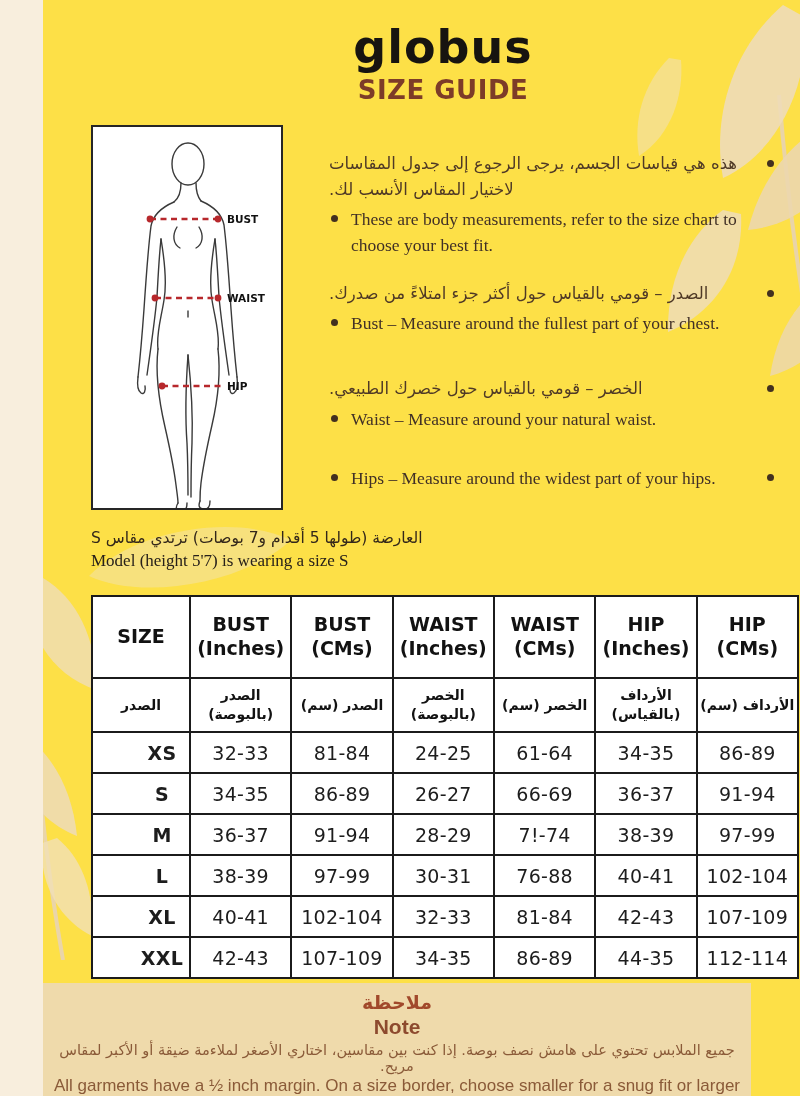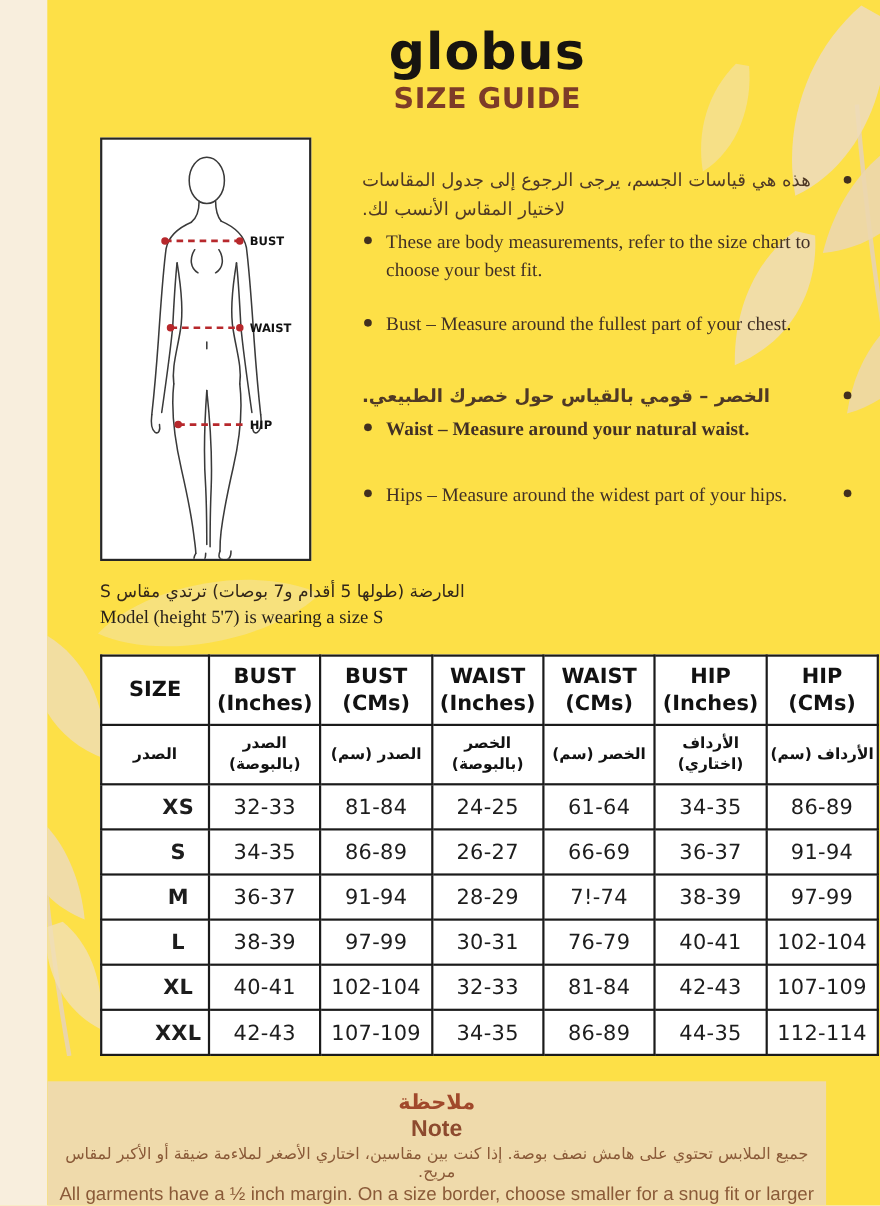--- a/index.html
+++ b/index.html
@@ -12,38 +12,38 @@
     font-size:46px;font-weight:bold;letter-spacing:1px;color:#171410;}
   .guide-title{position:absolute;top:75px;left:0;width:800px;text-align:center;
     font-size:26px;font-weight:bold;letter-spacing:.5px;color:#7d3c28;}
 
   .figure-box{position:absolute;left:48px;top:125px;width:192px;height:385px;
     background:#ffffff;border:2px solid #262626;box-sizing:border-box;}
 
   .bullets{position:absolute;left:286px;top:151px;width:446px;}
   .b-group{margin-bottom:22px;}
   .b-group.g2{margin-bottom:40px;}
-  .b-group.g3{margin-bottom:33px;font-weight:bold;}
+  .b-group.g3{margin-bottom:33px;}
   .bullet{position:relative;margin-bottom:4px;}
   .bullet .dot{position:absolute;top:9px;width:7px;height:7px;border-radius:50%;background:#42301f;}
   .bullet.ar{direction:rtl;text-align:left;padding-right:22px;font-size:16.5px;line-height:1.55;color:#4f3926;}
   .bullet.ar .dot{right:1px;}
   .bullet.en{padding-left:22px;font-family:"Liberation Serif",serif;font-size:17.5px;line-height:1.5;color:#413026;}
   .bullet.en .dot{left:2px;}
 
   .model-note{position:absolute;left:48px;top:527px;width:420px;}
   .model-ar{direction:rtl;text-align:left;font-size:15.5px;line-height:1.5;color:#33271a;}
   .model-en{font-family:"Liberation Serif",serif;font-size:17px;line-height:1.35;color:#27201a;}
 
   table.size-table{position:absolute;left:48px;top:595px;width:708px;border-collapse:collapse;
     background:#ffffff;table-layout:fixed;}
   .size-table th,.size-table td{border:2px solid #1b1b1b;text-align:center;vertical-align:middle;
     padding:0 2px;overflow:hidden;}
   .size-table col.c-size{width:98px;}
-  .size-table tr.en-head{height:63px;padding-left:24px;}
+  .size-table tr.en-head{height:82px;padding-left:24px;}
   .size-table tr.ar-head{height:54px;}
   .size-table tr.data-row{height:41px;}
   .size-table th{font-weight:bold;color:#121212;}
   .size-table .en-head th{font-size:19px;line-height:1.25;}
   .size-table .ar-head th{direction:rtl;font-size:14px;line-height:1.35;}
   .size-table td{font-size:19px;color:#1d1d1d;letter-spacing:.3px;}
   .size-table td.size-cell{font-weight:bold;padding-left:44px;}
 
   .note-band{position:absolute;left:0;top:983px;width:708px;height:113px;background:#efdaab;
     text-align:center;}
@@ -132,20 +132,24 @@
         <div class="bullet ar">
           <span class="dot"></span>
           <span>هذه هي قياسات الجسم، يرجى الرجوع إلى جدول المقاسات لاختيار المقاس الأنسب لك.</span>
         </div>
         <div class="bullet en">
           <span class="dot"></span>
           <span>These are body measurements, refer to the size chart to choose your best fit.</span>
         </div>
       </div>
       <div class="b-group g2">
+        <div class="bullet ar">
+          <span class="dot"></span>
+          <span>الصدر – قومي بالقياس حول أكثر جزء امتلاءً من صدرك.</span>
+        </div>
         <div class="bullet en">
           <span class="dot"></span>
           <span>Bust – Measure around the fullest part of your chest.</span>
         </div>
       </div>
       <div class="b-group g3">
         <div class="bullet ar">
           <span class="dot"></span>
           <span>الخصر – قومي بالقياس حول خصرك الطبيعي.</span>
         </div>
@@ -209,21 +213,21 @@
             <div>HIP</div>
               <div>(CMs)</div>
           </th>
         </tr>
         <tr class="ar-head">
           <th>الصدر</th>
           <th>الصدر (بالبوصة)</th>
           <th>الصدر (سم)</th>
           <th>الخصر (بالبوصة)</th>
           <th>الخصر (سم)</th>
-          <th>الأرداف (اختاري)</th>
+          <th>الأرداف (بالقياس)</th>
           <th>الأرداف (سم)</th>
         </tr>
         <tr class="data-row">
           <td class="size-cell">XS</td>
           <td>32-33</td>
           <td>81-84</td>
           <td>24-25</td>
           <td>61-64</td>
           <td>34-35</td>
           <td>86-89</td>
@@ -244,21 +248,21 @@
           <td>28-29</td>
           <td>7!-74</td>
           <td>38-39</td>
           <td>97-99</td>
         </tr>
         <tr class="data-row">
           <td class="size-cell">L</td>
           <td>38-39</td>
           <td>97-99</td>
           <td>30-31</td>
-          <td>76-79</td>
+          <td>76-88</td>
           <td>40-41</td>
           <td>102-104</td>
         </tr>
         <tr class="data-row">
           <td class="size-cell">XL</td>
           <td>40-41</td>
           <td>102-104</td>
           <td>32-33</td>
           <td>81-84</td>
           <td>42-43</td>

